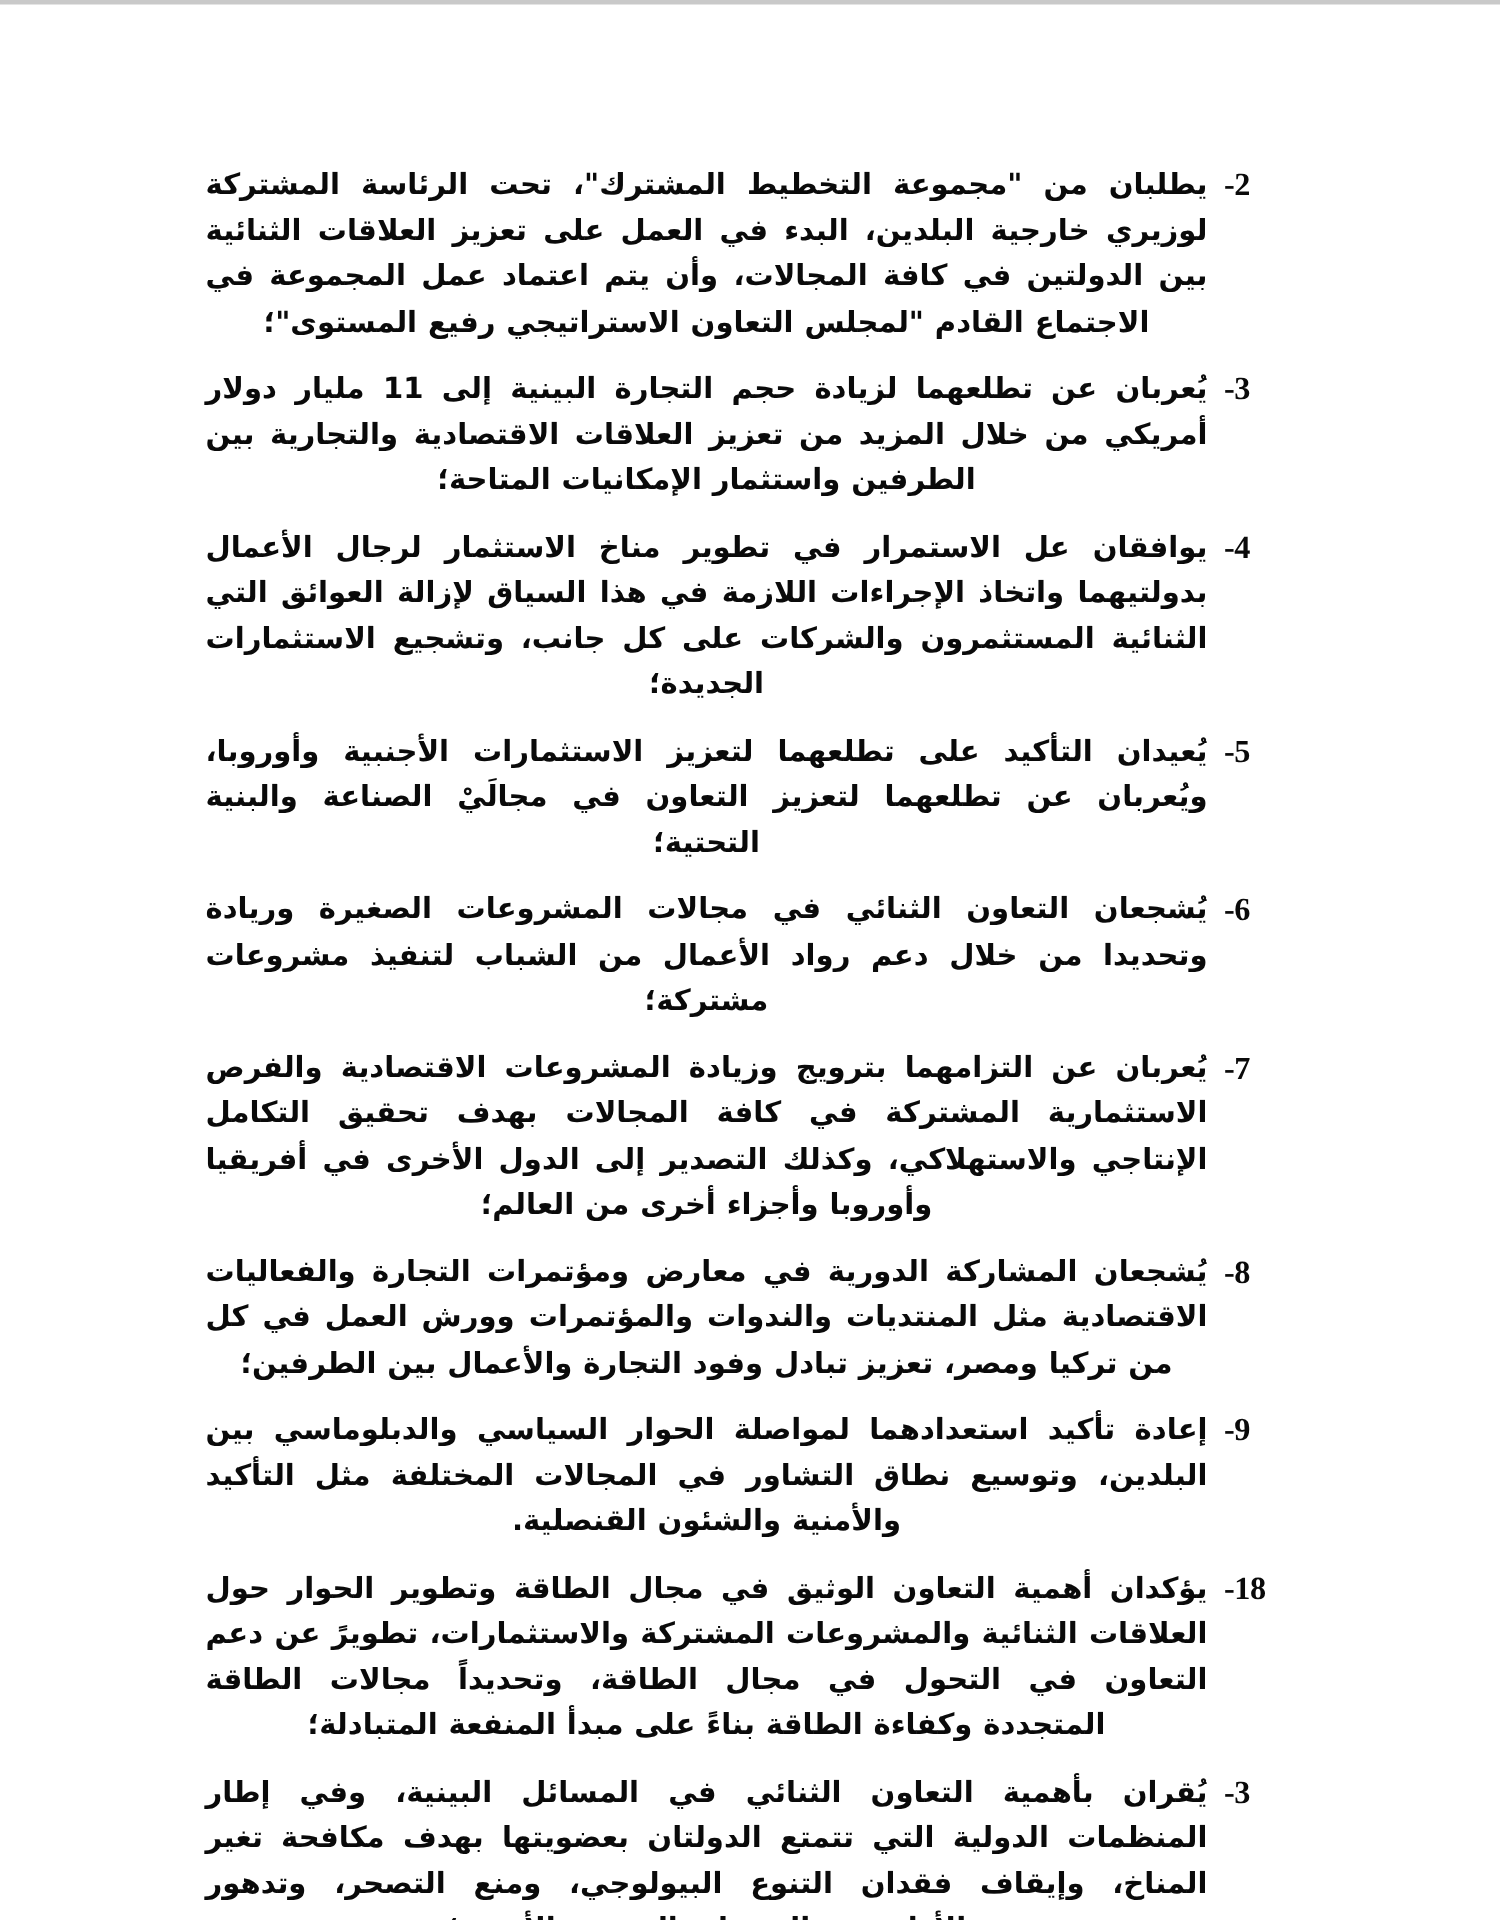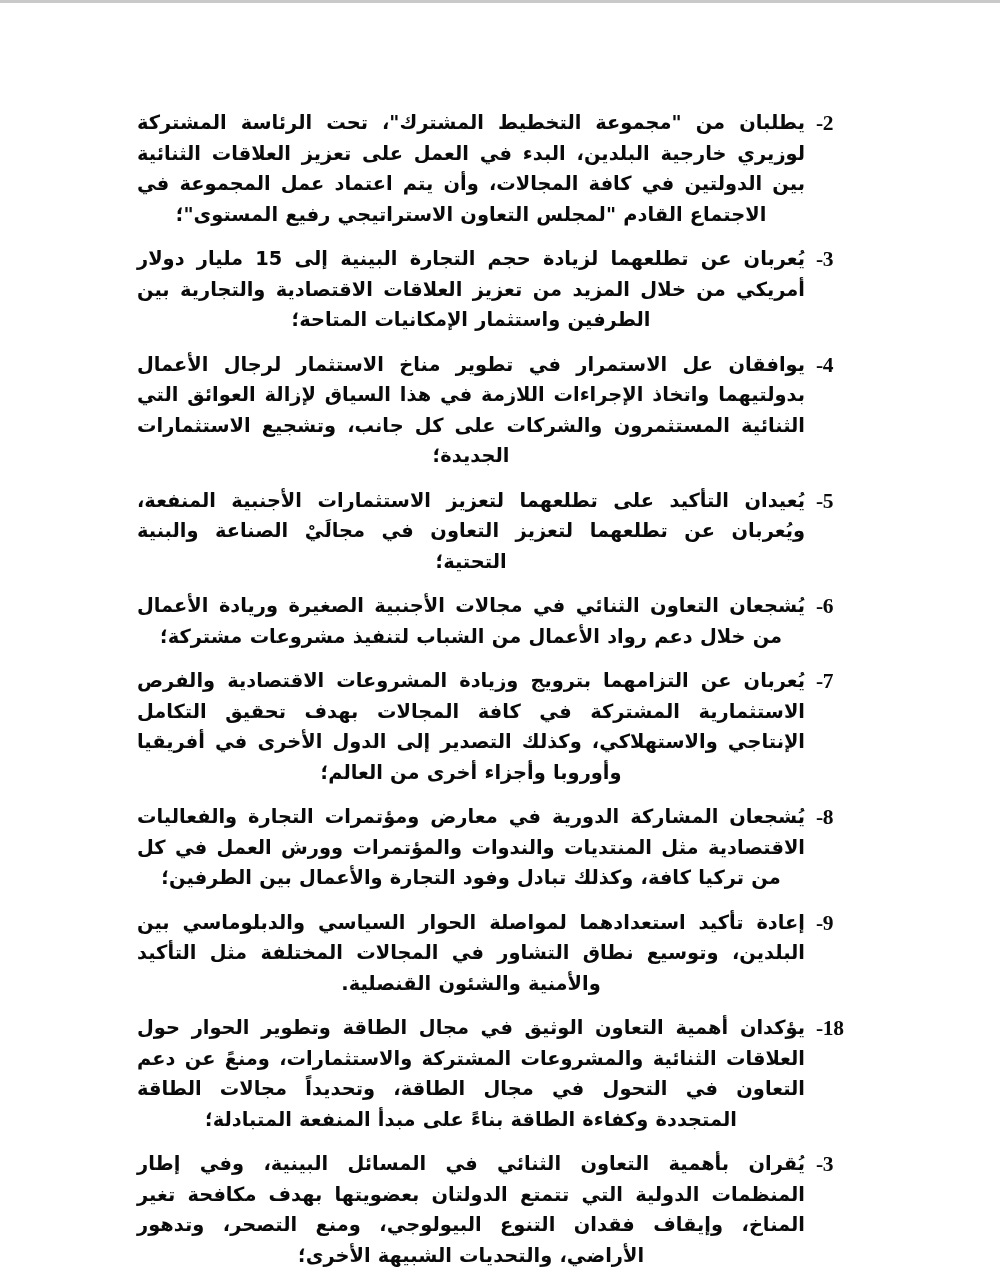--- a/index.html
+++ b/index.html
@@ -91,56 +91,56 @@
 
   <div class="doc-body">
 
     <div class="clause" data-lines="4">
       <span class="clause-number">-2</span>
       <span class="clause-text">يطلبان من "مجموعة التخطيط المشترك"، تحت الرئاسة المشتركة لوزيري خارجية البلدين، البدء في العمل على تعزيز العلاقات الثنائية بين الدولتين في كافة المجالات، وأن يتم اعتماد عمل المجموعة في الاجتماع القادم "لمجلس التعاون الاستراتيجي رفيع المستوى"؛</span>
     </div>
 
     <div class="clause" data-lines="3">
       <span class="clause-number">-3</span>
-      <span class="clause-text">يُعربان عن تطلعهما لزيادة حجم التجارة البينية إلى 15 مليار دولار أمريكي من خلال المزيد من تعزيز العلاقات الاقتصادية والتجارية بين الطرفين واستثمار الإمكانيات المتاحة؛</span>
+      <span class="clause-text">يُعربان عن تطلعهما لزيادة حجم التجارة البينية إلى 11 مليار دولار أمريكي من خلال المزيد من تعزيز العلاقات الاقتصادية والتجارية بين الطرفين واستثمار الإمكانيات المتاحة؛</span>
     </div>
 
     <div class="clause" data-lines="3">
       <span class="clause-number">-4</span>
       <span class="clause-text">يوافقان عل الاستمرار في تطوير مناخ الاستثمار لرجال الأعمال بدولتيهما واتخاذ الإجراءات اللازمة في هذا السياق لإزالة العوائق التي الثنائية المستثمرون والشركات على كل جانب، وتشجيع الاستثمارات الجديدة؛</span>
     </div>
 
     <div class="clause" data-lines="2">
       <span class="clause-number">-5</span>
-      <span class="clause-text">يُعيدان التأكيد على تطلعهما لتعزيز الاستثمارات الأجنبية المنفعة، ويُعربان عن تطلعهما لتعزيز التعاون في مجالَيْ الصناعة والبنية التحتية؛</span>
+      <span class="clause-text">يُعيدان التأكيد على تطلعهما لتعزيز الاستثمارات الأجنبية وأوروبا، ويُعربان عن تطلعهما لتعزيز التعاون في مجالَيْ الصناعة والبنية التحتية؛</span>
     </div>
 
     <div class="clause" data-lines="2">
       <span class="clause-number">-6</span>
-      <span class="clause-text">يُشجعان التعاون الثنائي في مجالات الأجنبية الصغيرة وريادة الأعمال من خلال دعم رواد الأعمال من الشباب لتنفيذ مشروعات مشتركة؛</span>
+      <span class="clause-text">يُشجعان التعاون الثنائي في مجالات المشروعات الصغيرة وريادة وتحديدا من خلال دعم رواد الأعمال من الشباب لتنفيذ مشروعات مشتركة؛</span>
     </div>
 
     <div class="clause" data-lines="3">
       <span class="clause-number">-7</span>
       <span class="clause-text">يُعربان عن التزامهما بترويج وزيادة المشروعات الاقتصادية والفرص الاستثمارية المشتركة في كافة المجالات بهدف تحقيق التكامل الإنتاجي والاستهلاكي، وكذلك التصدير إلى الدول الأخرى في أفريقيا وأوروبا وأجزاء أخرى من العالم؛</span>
     </div>
 
     <div class="clause" data-lines="3">
       <span class="clause-number">-8</span>
-      <span class="clause-text">يُشجعان المشاركة الدورية في معارض ومؤتمرات التجارة والفعاليات الاقتصادية مثل المنتديات والندوات والمؤتمرات وورش العمل في كل من تركيا كافة، وكذلك تبادل وفود التجارة والأعمال بين الطرفين؛</span>
+      <span class="clause-text">يُشجعان المشاركة الدورية في معارض ومؤتمرات التجارة والفعاليات الاقتصادية مثل المنتديات والندوات والمؤتمرات وورش العمل في كل من تركيا ومصر، تعزيز تبادل وفود التجارة والأعمال بين الطرفين؛</span>
     </div>
 
     <div class="clause" data-lines="2">
       <span class="clause-number">-9</span>
       <span class="clause-text">إعادة تأكيد استعدادهما لمواصلة الحوار السياسي والدبلوماسي بين البلدين، وتوسيع نطاق التشاور في المجالات المختلفة مثل التأكيد والأمنية والشئون القنصلية.</span>
     </div>
 
     <div class="clause" data-lines="3">
       <span class="clause-number">-18</span>
-      <span class="clause-text">يؤكدان أهمية التعاون الوثيق في مجال الطاقة وتطوير الحوار حول العلاقات الثنائية والمشروعات المشتركة والاستثمارات، ومنعً عن دعم التعاون في التحول في مجال الطاقة، وتحديداً مجالات الطاقة المتجددة وكفاءة الطاقة بناءً على مبدأ المنفعة المتبادلة؛</span>
+      <span class="clause-text">يؤكدان أهمية التعاون الوثيق في مجال الطاقة وتطوير الحوار حول العلاقات الثنائية والمشروعات المشتركة والاستثمارات، تطويرً عن دعم التعاون في التحول في مجال الطاقة، وتحديداً مجالات الطاقة المتجددة وكفاءة الطاقة بناءً على مبدأ المنفعة المتبادلة؛</span>
     </div>
 
     <div class="clause" data-lines="4">
       <span class="clause-number">-3</span>
       <span class="clause-text">يُقران بأهمية التعاون الثنائي في المسائل البينية، وفي إطار المنظمات الدولية التي تتمتع الدولتان بعضويتها بهدف مكافحة تغير المناخ، وإيقاف فقدان التنوع البيولوجي، ومنع التصحر، وتدهور الأراضي، والتحديات الشبيهة الأخرى؛</span>
     </div>
 
   </div>
 </div>
 

